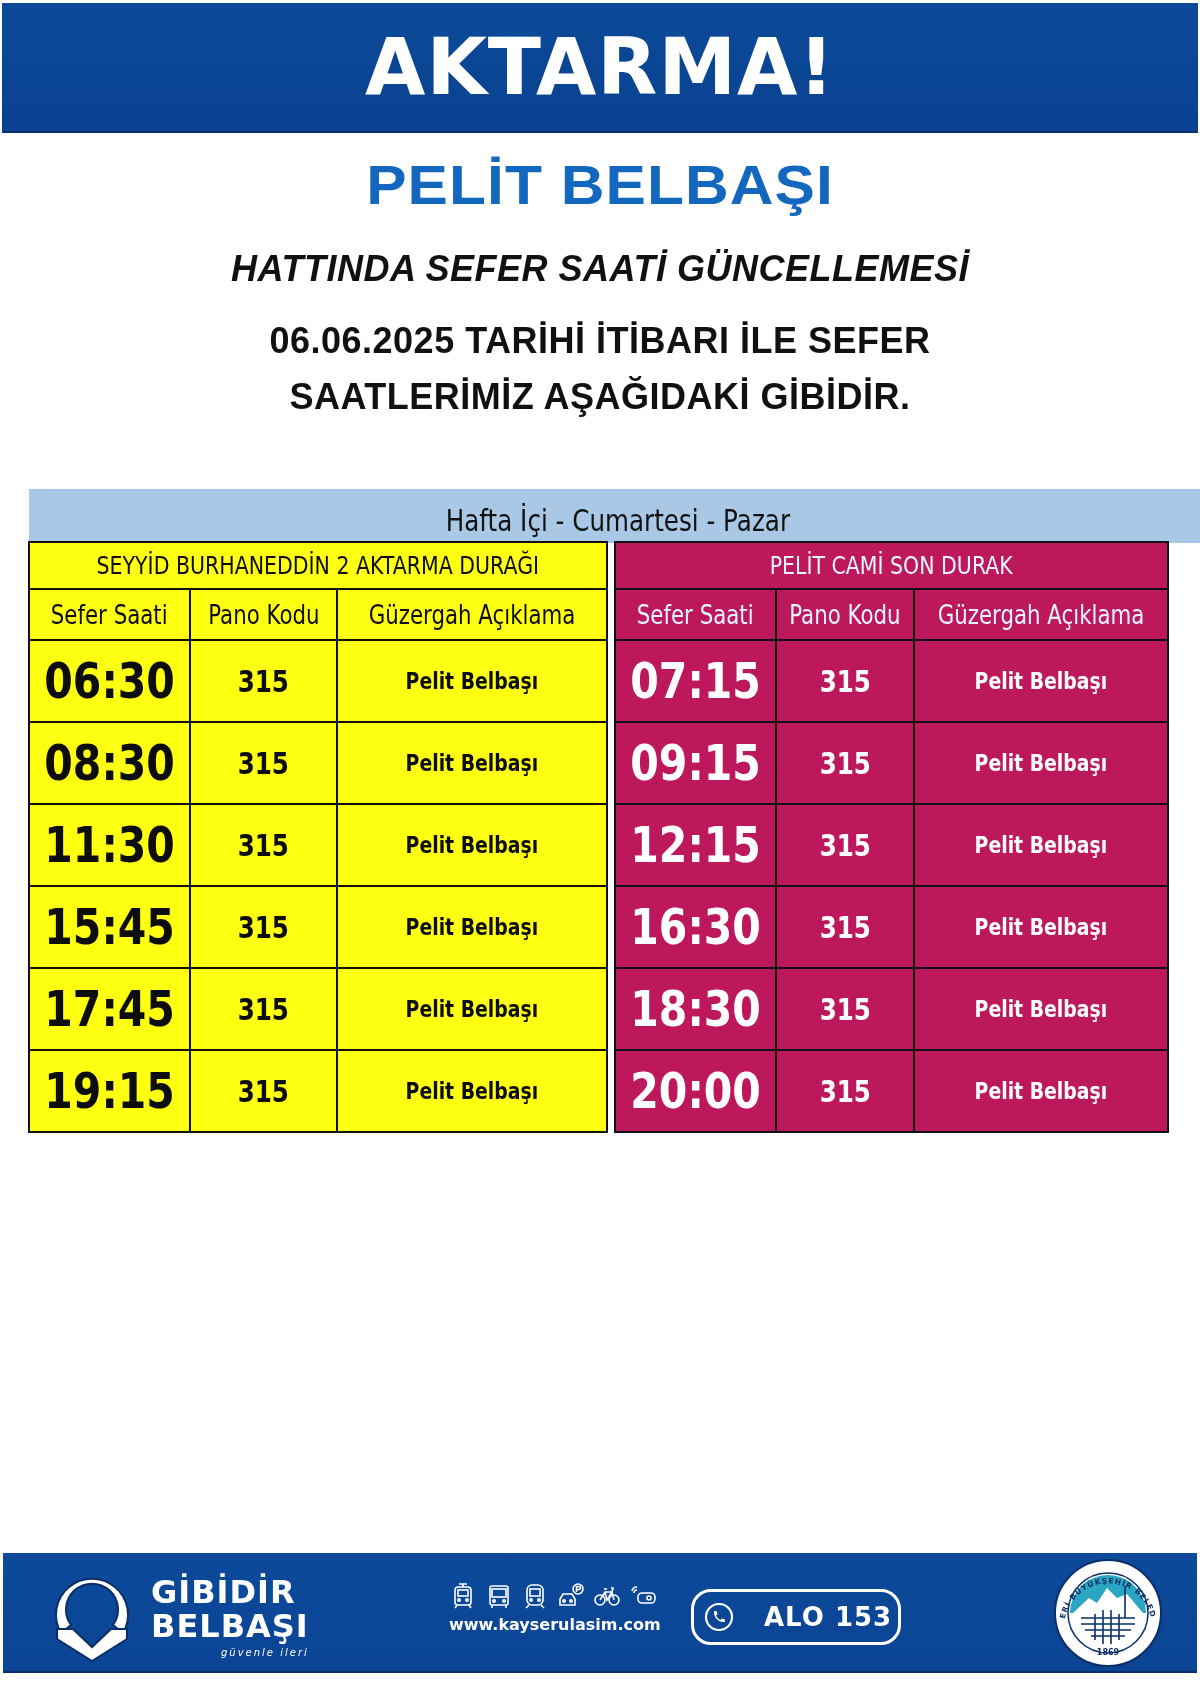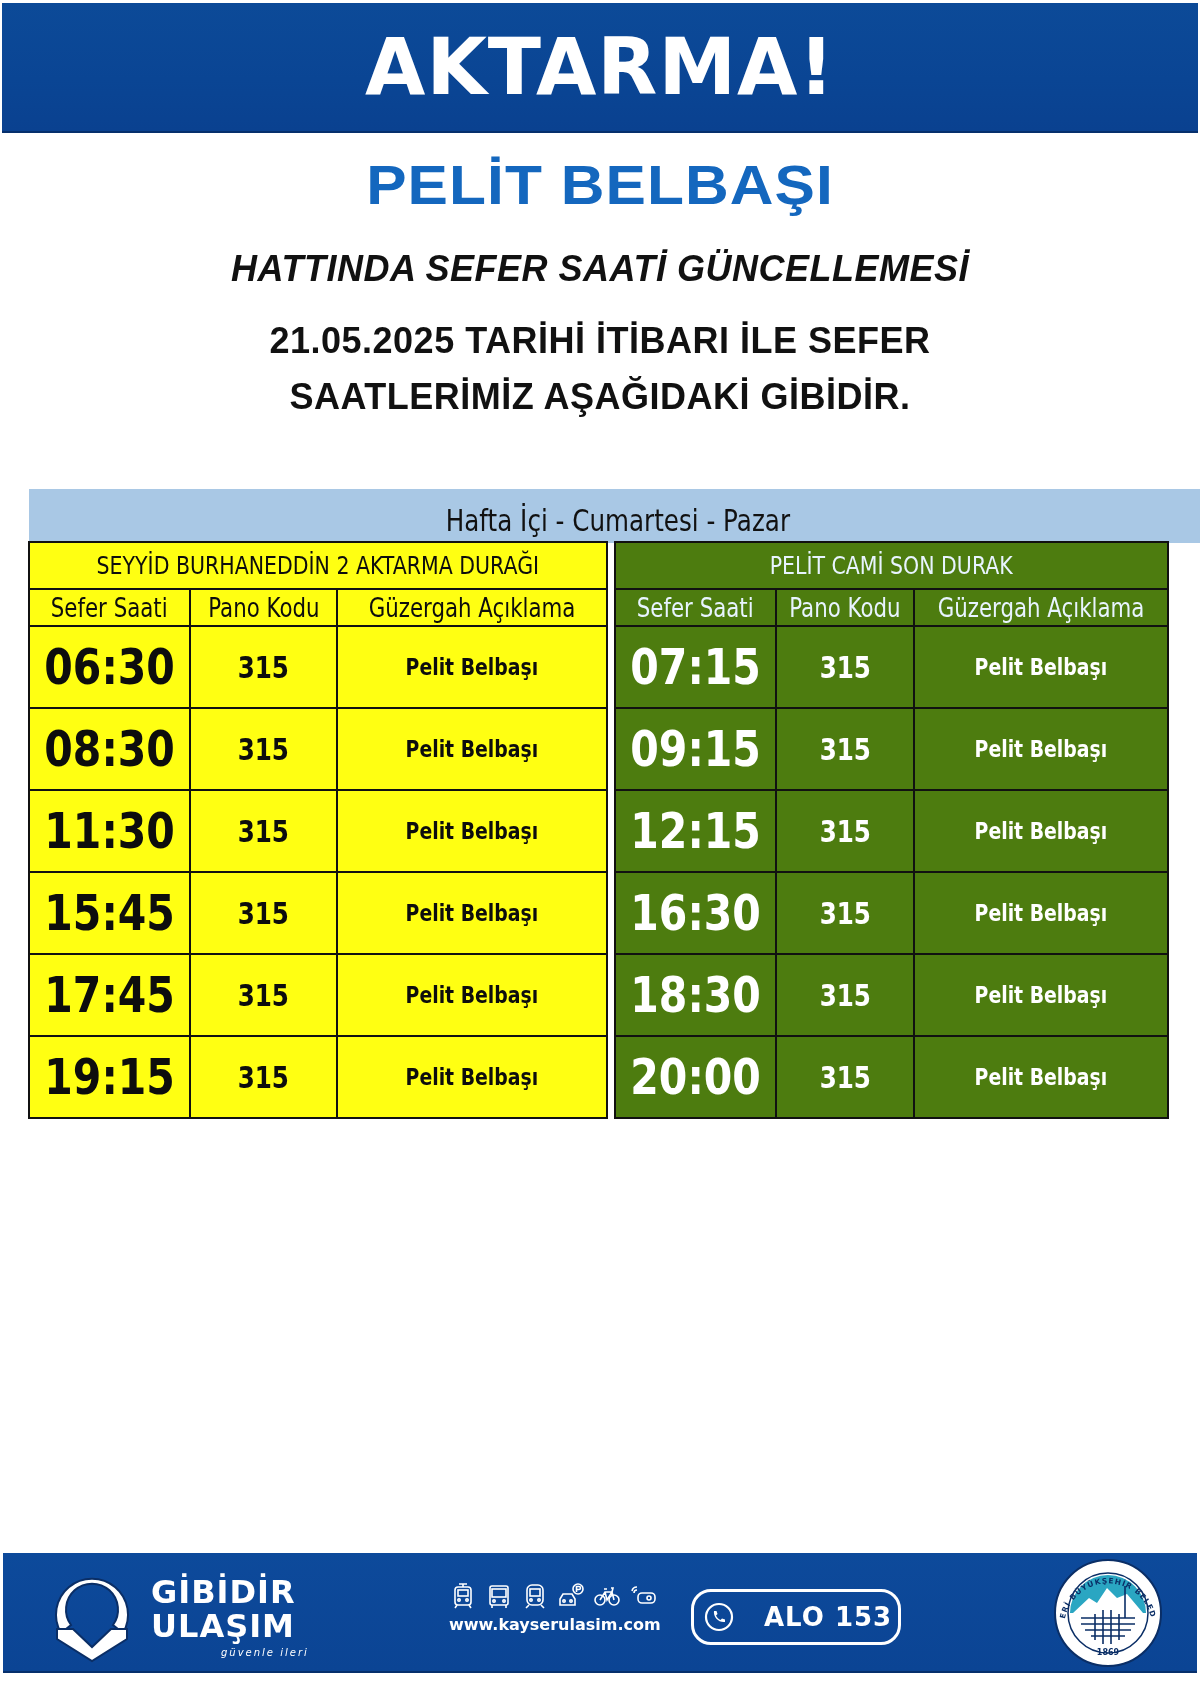--- a/index.html
+++ b/index.html
@@ -39,24 +39,24 @@
   }
   .days-band span {
     font-family: "DejaVu Sans", sans-serif; font-size: 30px; color: #111;
     transform: scaleX(0.82); display: inline-block; padding-top: 8px;
   }
 
   .tbl {
     position: absolute; top: 541px; border: 2px solid #111; border-collapse: collapse;
   }
   .tbl.left { left: 28px; width: 580px; background: #ffff12; }
-  .tbl.right { left: 614px; width: 550px; background: #4d7c0f; text-decoration: underline; }
+  .tbl.right { left: 614px; width: 550px; background: #be185d; text-decoration: underline; }
   .tbl td, .tbl th { border: 2px solid #111; text-align: center; vertical-align: middle; padding: 0; }
   .tbl .stop-row th { height: 47px; font-weight: normal; }
-  .tbl .col-row th { height: 37px; font-weight: normal; }
+  .tbl .col-row th { height: 51px; font-weight: normal; }
   .tbl .data-row td { height: 82px; }
 
   .cond { display: inline-block; font-family: "DejaVu Sans", sans-serif; transform: scaleX(0.82); white-space: nowrap; }
   .stop-name { font-size: 25px; }
   .col-head { font-size: 26px; }
   .time { font-size: 50px; font-weight: bold; }
   .code { font-size: 30px; font-weight: bold; }
   .route { font-size: 23px; font-weight: bold; }
 
   .tbl.left .cond { color: #0d0d0d; }
@@ -93,21 +93,21 @@
 </style>
 </head>
 <body>
 
 <div class="top-banner">
   <span class="title">AKTARMA!</span>
 </div>
 
 <div class="line-name">PELİT BELBAŞI</div>
 <div class="subtitle s1">HATTINDA SEFER SAATİ GÜNCELLEMESİ</div>
-<div class="subtitle s2">21.05.2025 TARİHİ İTİBARI İLE SEFER</div>
+<div class="subtitle s2">06.06.2025 TARİHİ İTİBARI İLE SEFER</div>
 <div class="subtitle s3">SAATLERİMİZ AŞAĞIDAKİ GİBİDİR.</div>
 
 <div class="days-band">
   <span>Hafta İçi - Cumartesi - Pazar</span>
 </div>
 
 <table class="tbl left">
   <colgroup>
       <col class="c1">
       <col class="c2">
@@ -203,21 +203,21 @@
 </tbody>
   </table>
 
 <div class="footer">
   <svg class="logo-mark" viewBox="0 0 90 96">
     <path d="M14 66 A36 36 0 1 1 76 66 L66 58 A26 26 0 1 0 24 58 Z" fill="#ffffff" stroke="#0a2e66" stroke-width="2"></path>
     <path d="M10 62 L26 62 L45 80 L64 62 L80 62 L80 72 L45 94 L10 72 Z" fill="#ffffff" stroke="#0a2e66" stroke-width="2"></path>
   </svg>
   <div class="brand">
     <div class="b1">GİBİDİR</div>
-    <div class="b2">ULAŞIM</div>
+    <div class="b2">BELBAŞI</div>
     <div class="slogan">güvenle ileri</div>
   </div>
 
   <div class="modes">
     <svg viewBox="0 0 28 26" fill="none" stroke="#fff" stroke-width="1.6">
       <path d="M10 1 L18 1 M14 1 L14 4"></path>
         <rect x="6" y="4" width="16" height="18" rx="3"></rect>
         <rect x="9" y="7" width="10" height="6"></rect>
         <circle cx="10" cy="17" r="1.2"></circle>
         <circle cx="18" cy="17" r="1.2"></circle>

